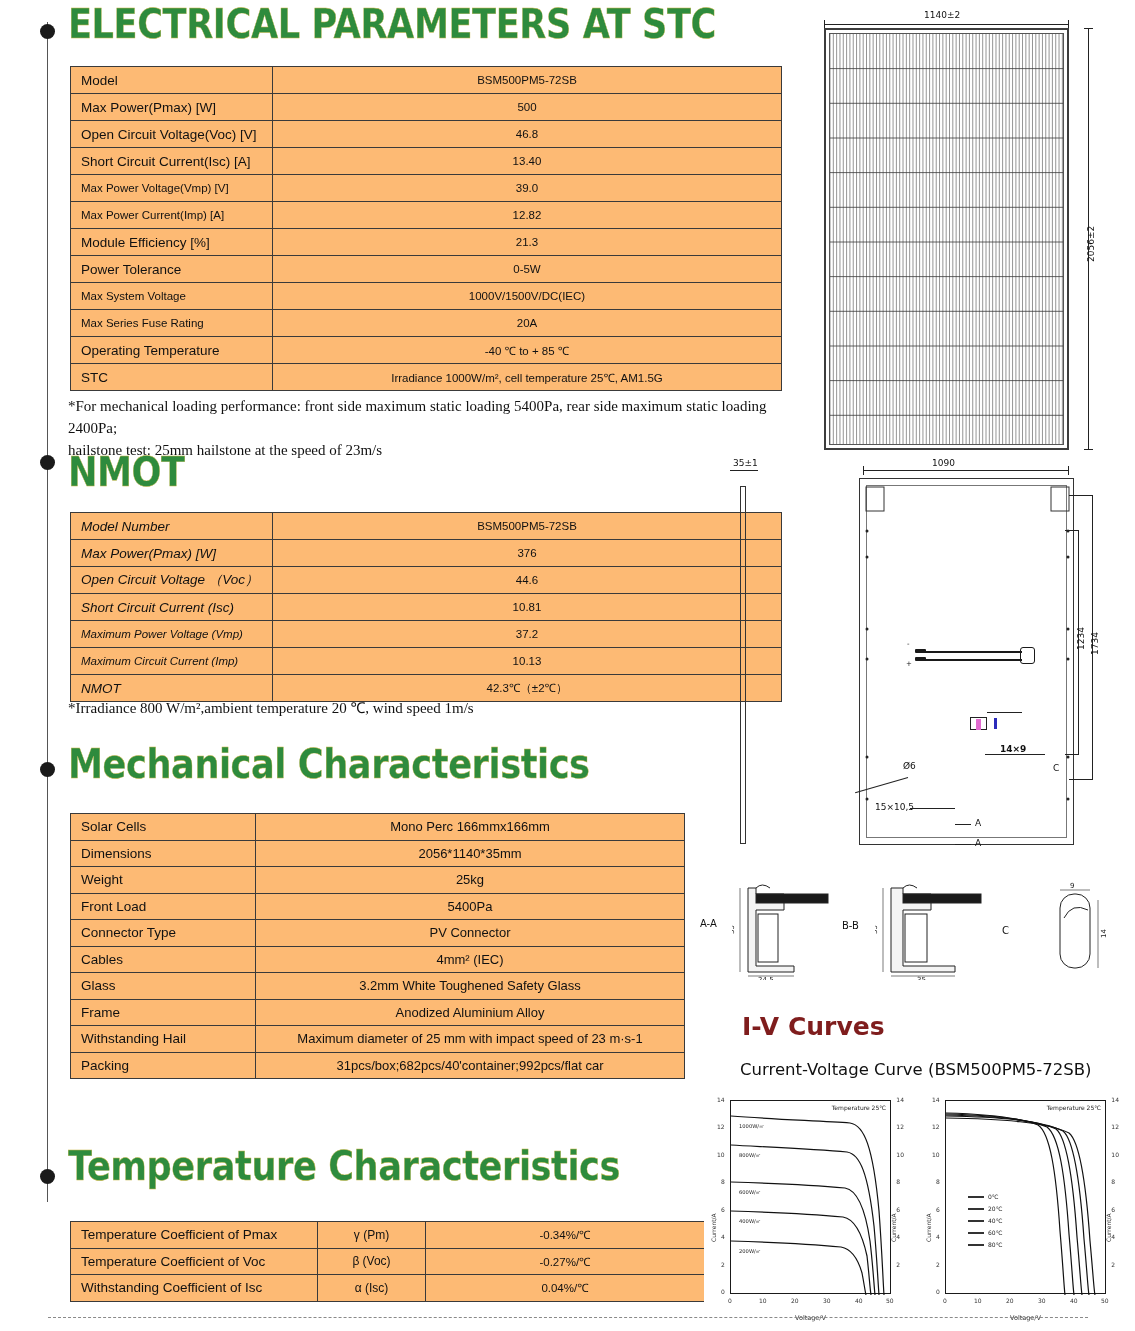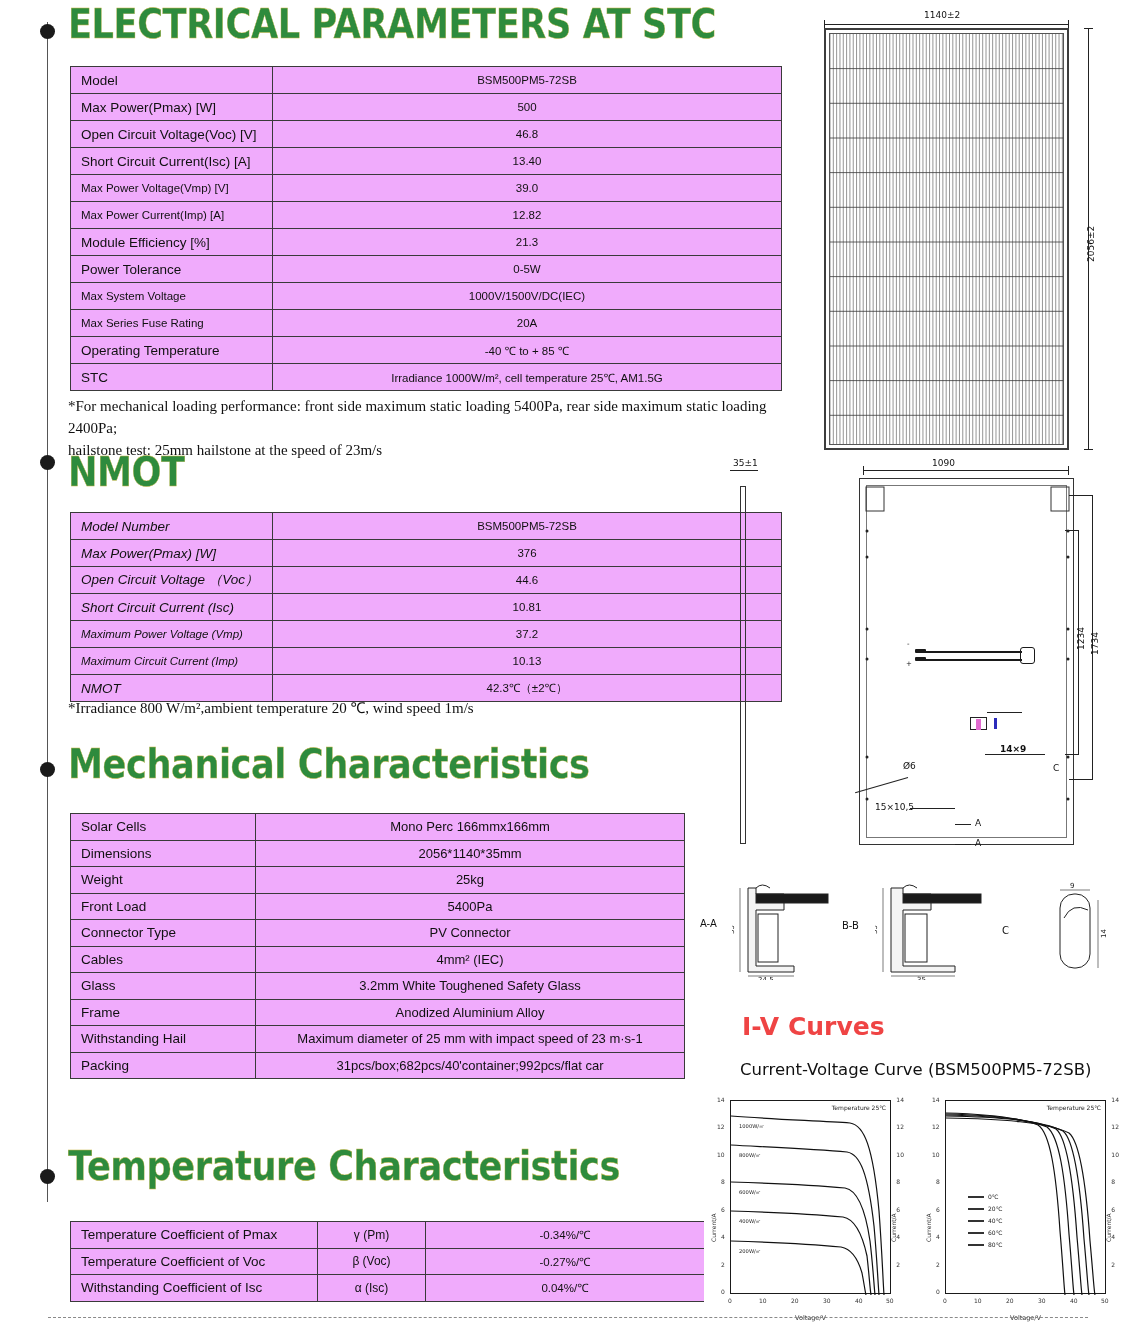--- a/index.html
+++ b/index.html
@@ -49,21 +49,21 @@
   }
   .t-stc   { position:absolute; left:68px;  top:4px;   font-size:40px; }
   .t-nmot  { position:absolute; left:68px;  top:452px; font-size:40px; }
   .t-mech  { position:absolute; left:68px;  top:744px; font-size:40px; }
   .t-temp  { position:absolute; left:68px;  top:1146px; font-size:40px; }
 
   table.spec {
     position:absolute;
     border-collapse:collapse;
     table-layout:fixed;
-    background:#f0abfc;
+    background:#fdba74;
   }
   table.spec td {
     border:1px solid #3a3a3a;
     padding:0 10px;
     vertical-align:middle;
     font-family:"Liberation Sans", sans-serif;
     color:#111;
   }
   table.spec td.k {
     text-align:left;
@@ -207,21 +207,21 @@
     font-size:10px; color:#111;
   }
 
   
   .iv-title {
     position:absolute;
     left:42px; top:1012px;
     font-family:"DejaVu Sans", sans-serif;
     font-weight:bold;
     font-size:25px;
-    color:#ef4444;
+    color:#7f1d1d;
     white-space:nowrap;
   }
   .iv-sub {
     position:absolute;
     left:40px; top:1060px;
     font-family:"DejaVu Sans", sans-serif;
     font-size:16.5px;
     color:#111;
     white-space:nowrap;
   }

